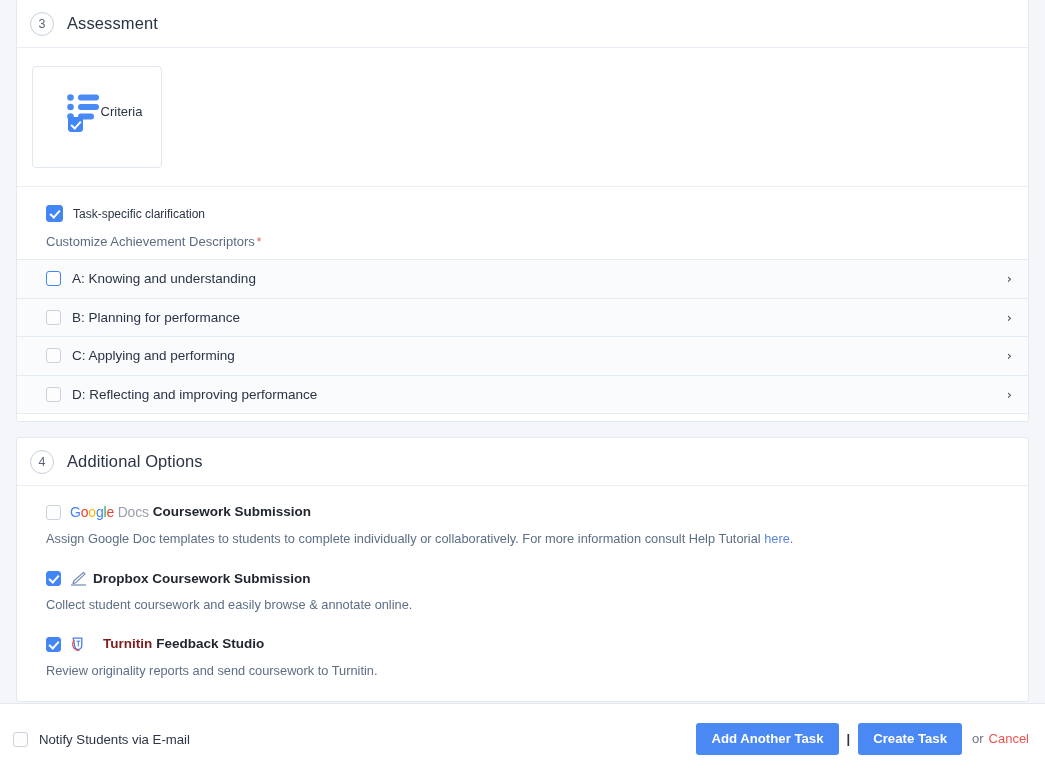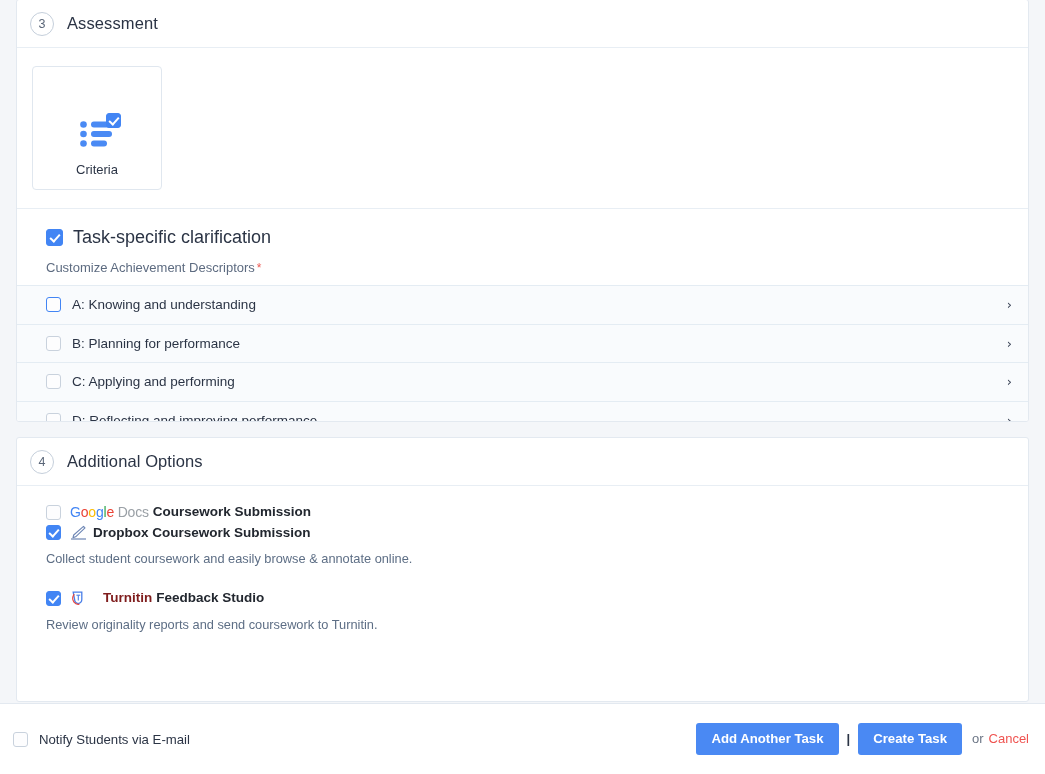--- a/index.html
+++ b/index.html
@@ -65,28 +65,28 @@
   
   .cards {
     display: flex;
     gap: 12px;
     padding: 18px 0 18px 15px;
     border-bottom: 1px solid #e8eef4;
   }
   .mode-card {
     position: relative;
     width: 130px;
-    height: 124px;
+    height: 102px;
     border: 1px solid #e0e7ef;
     border-radius: 4px;
     background: #fff;
     display: flex;
-    flex-direction: column;
-    align-items: center;
-    justify-content: flex-end;
+    flex-direction: row;
+    align-items: center;
+    justify-content: center;
     padding-bottom: 12px;
     cursor: pointer;
   }
   .mode-card .card-icon {
     margin-bottom: 9px;
     height: 38px;
     display: flex; align-items: center; justify-content: center;
   }
   .mode-card .card-label {
     font-size: 13px;
@@ -130,21 +130,21 @@
   .cb.big.checked::after { left: 5px; top: 2px; }
 
   
   .task-clarify {
     display: flex;
     align-items: center;
     gap: 10px;
     padding: 18px 0 0 29px;
   }
   .task-clarify .lbl {
-    font-size: 18px;
+    font-size: 12px;
     color: #2b3445;
   }
   .customize-label {
     padding: 12px 0 10px 29px;
     font-size: 13px;
     color: #5d6b80;
   }
   .req-star {
     color: #ec5b55;
     font-size: 12px;
@@ -340,20 +340,23 @@
     </div>
 
     <div class="opt-body">
 
       <div class="opt-row">
         <span class="cb"></span>
         <span class="opt-title">
           <span class="glogo"><span class="b">G</span><span class="r">o</span><span class="y">o</span><span class="b">g</span><span class="g">l</span><span class="r">e</span> <span class="docs">Docs</span></span>
           <span>Coursework Submission</span>
         </span>
+      </div>
+      <div class="opt-desc">
+        <span>Assign Google Doc templates to students to complete individually or collaboratively. For more information consult Help Tutorial </span><a>here</a><span>.</span>
       </div>
 
       <div class="opt-row">
         <span class="cb checked"></span>
         <span class="opt-title">
           <span class="inline-ico">
             <svg width="17" height="15" viewBox="0 0 17 15">
               <path d="M13.5 1.3 L15 2.8 L5.6 11.8 L3 12.6 L3.7 10 Z" fill="#ffffff" stroke="#6d86b5" stroke-width="1.1" stroke-linejoin="round"></path>
               <line x1="1" y1="14" x2="16" y2="14" stroke="#6d86b5" stroke-width="1.2"></line>
             </svg>

